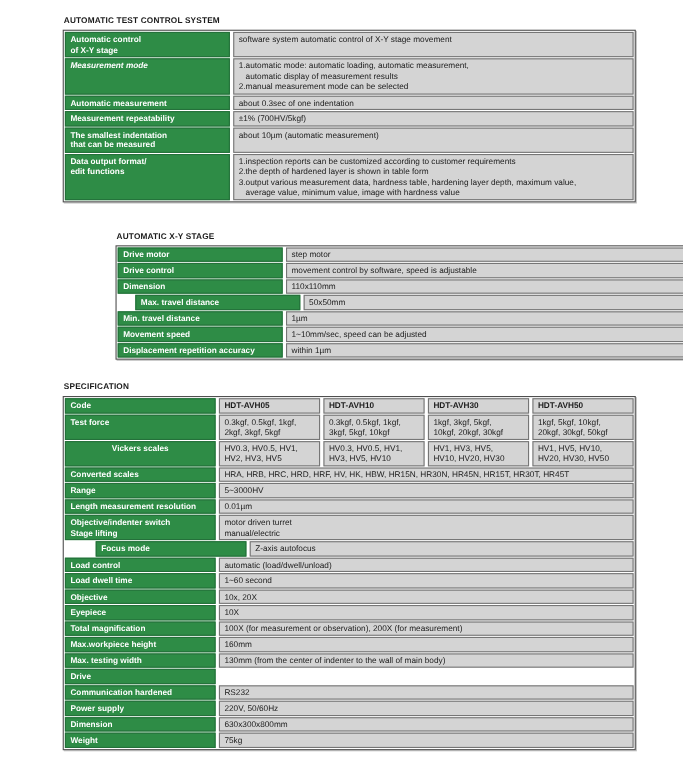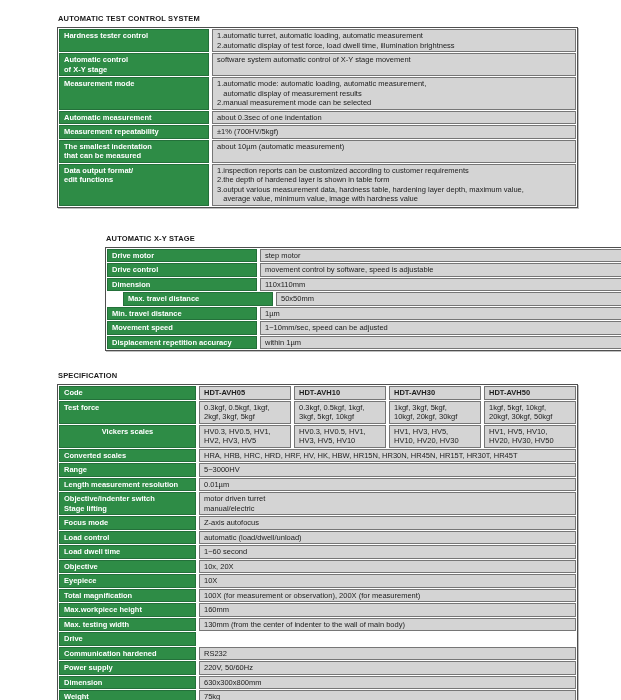--- a/index.html
+++ b/index.html
@@ -60,31 +60,26 @@
   #sec-3 { margin-top: 20px; }
 </style>
 </head>
 <body>
 
 <div class="page" id="page">
     <section class="spec-section" id="sec-1">
       <div class="section-title">AUTOMATIC TEST CONTROL SYSTEM</div>
       <div class="tbl">
         <div class="row">
-          <div class="cell label" style="flex-basis: 150px;">Hardness tester control</div>
-          <div class="cell value">1.automatic turret, automatic loading, automatic measurement
-2.automatic display of test force, load dwell time, illumination brightness</div>
-        </div>
-        <div class="row">
           <div class="cell label" style="flex-basis: 150px;">Automatic control
 of X-Y stage</div>
           <div class="cell value">software system automatic control of X-Y stage movement</div>
         </div>
         <div class="row">
-          <div class="cell label" style="flex-basis: 150px;">Measurement mode</div>
+          <div class="cell label" style="flex-basis: 150px; font-style: italic;">Measurement mode</div>
           <div class="cell value">1.automatic mode: automatic loading, automatic measurement,
    automatic display of measurement results
 2.manual measurement mode can be selected</div>
         </div>
         <div class="row">
           <div class="cell label" style="flex-basis: 150px;">Automatic measurement</div>
           <div class="cell value">about 0.3sec of one indentation</div>
         </div>
         <div class="row">
           <div class="cell label" style="flex-basis: 150px;">Measurement repeatability</div>
@@ -182,21 +177,21 @@
           <div class="cell label" style="flex-basis: 137px;">Length measurement resolution</div>
           <div class="cell value">0.01µm</div>
         </div>
         <div class="row">
           <div class="cell label" style="flex-basis: 137px;">Objective/indenter switch
 Stage lifting</div>
           <div class="cell value">motor driven turret
 manual/electric</div>
         </div>
         <div class="row">
-          <div class="cell label" style="flex-basis: 137px;">Focus mode</div>
+          <div class="cell label" style="flex-basis: 137px; margin-left: 28px;">Focus mode</div>
           <div class="cell value">Z-axis autofocus</div>
         </div>
         <div class="row">
           <div class="cell label" style="flex-basis: 137px;">Load control</div>
           <div class="cell value">automatic (load/dwell/unload)</div>
         </div>
         <div class="row">
           <div class="cell label" style="flex-basis: 137px;">Load dwell time</div>
           <div class="cell value">1~60 second</div>
         </div>

